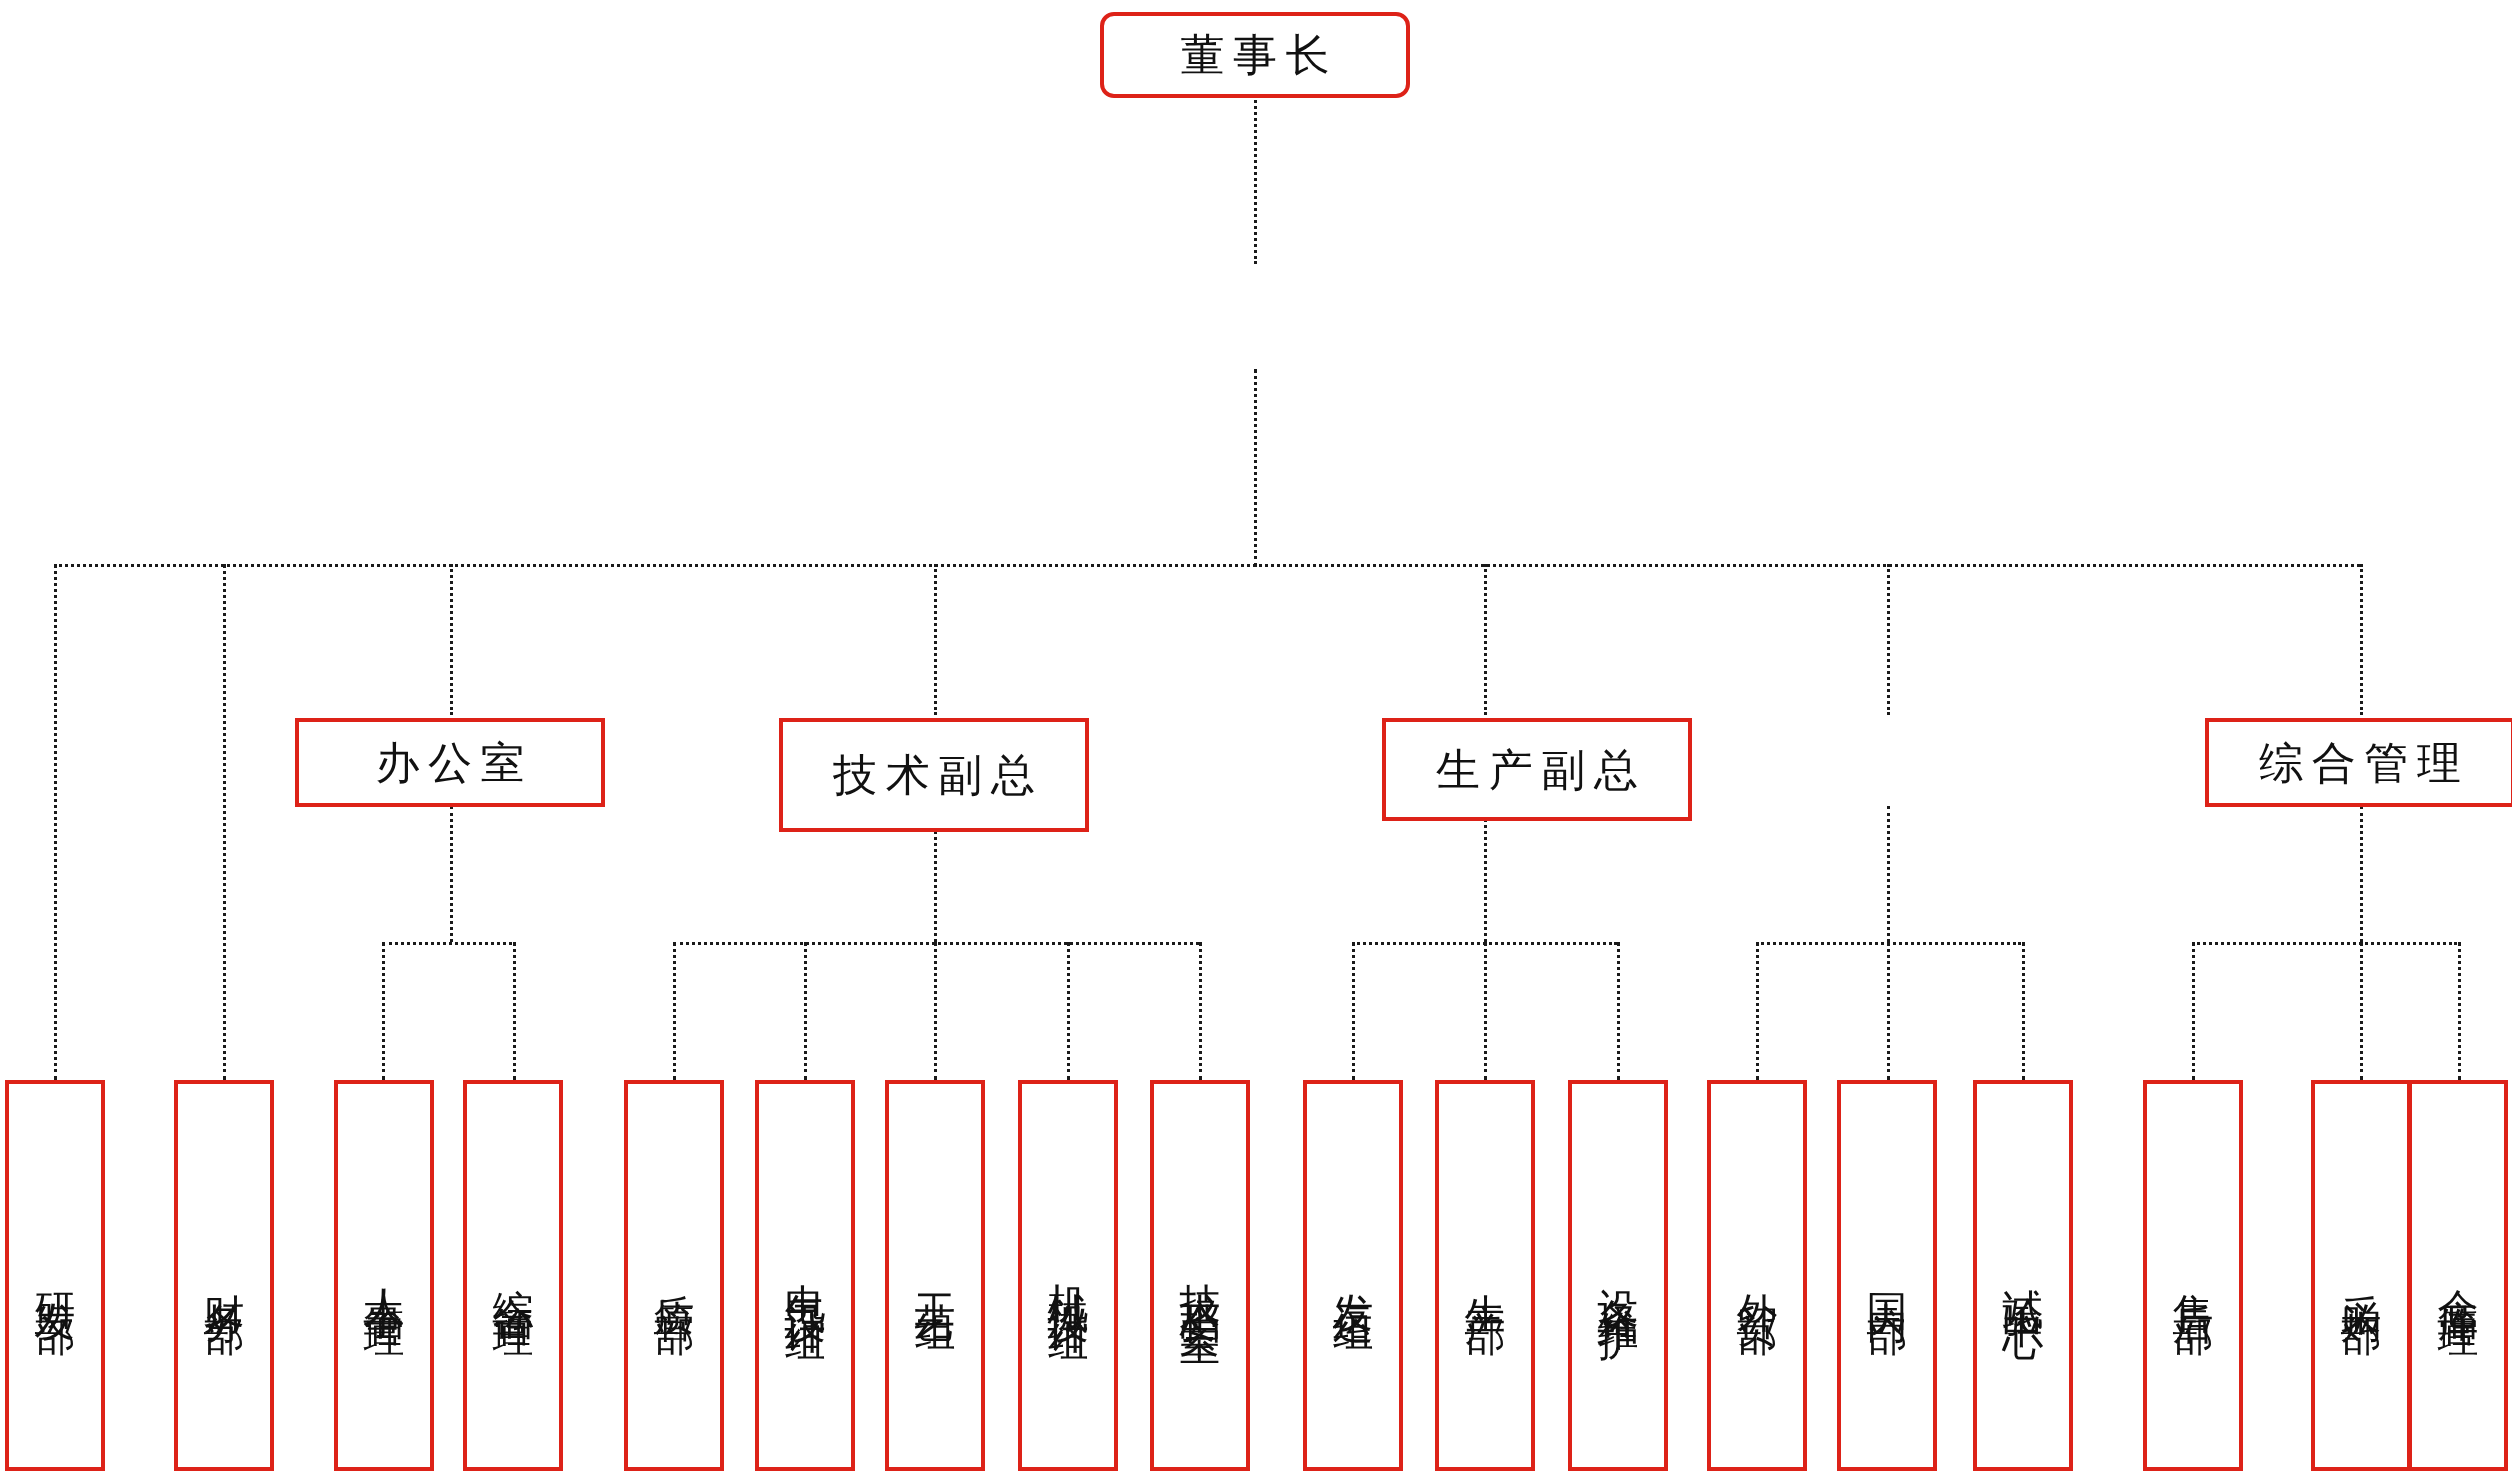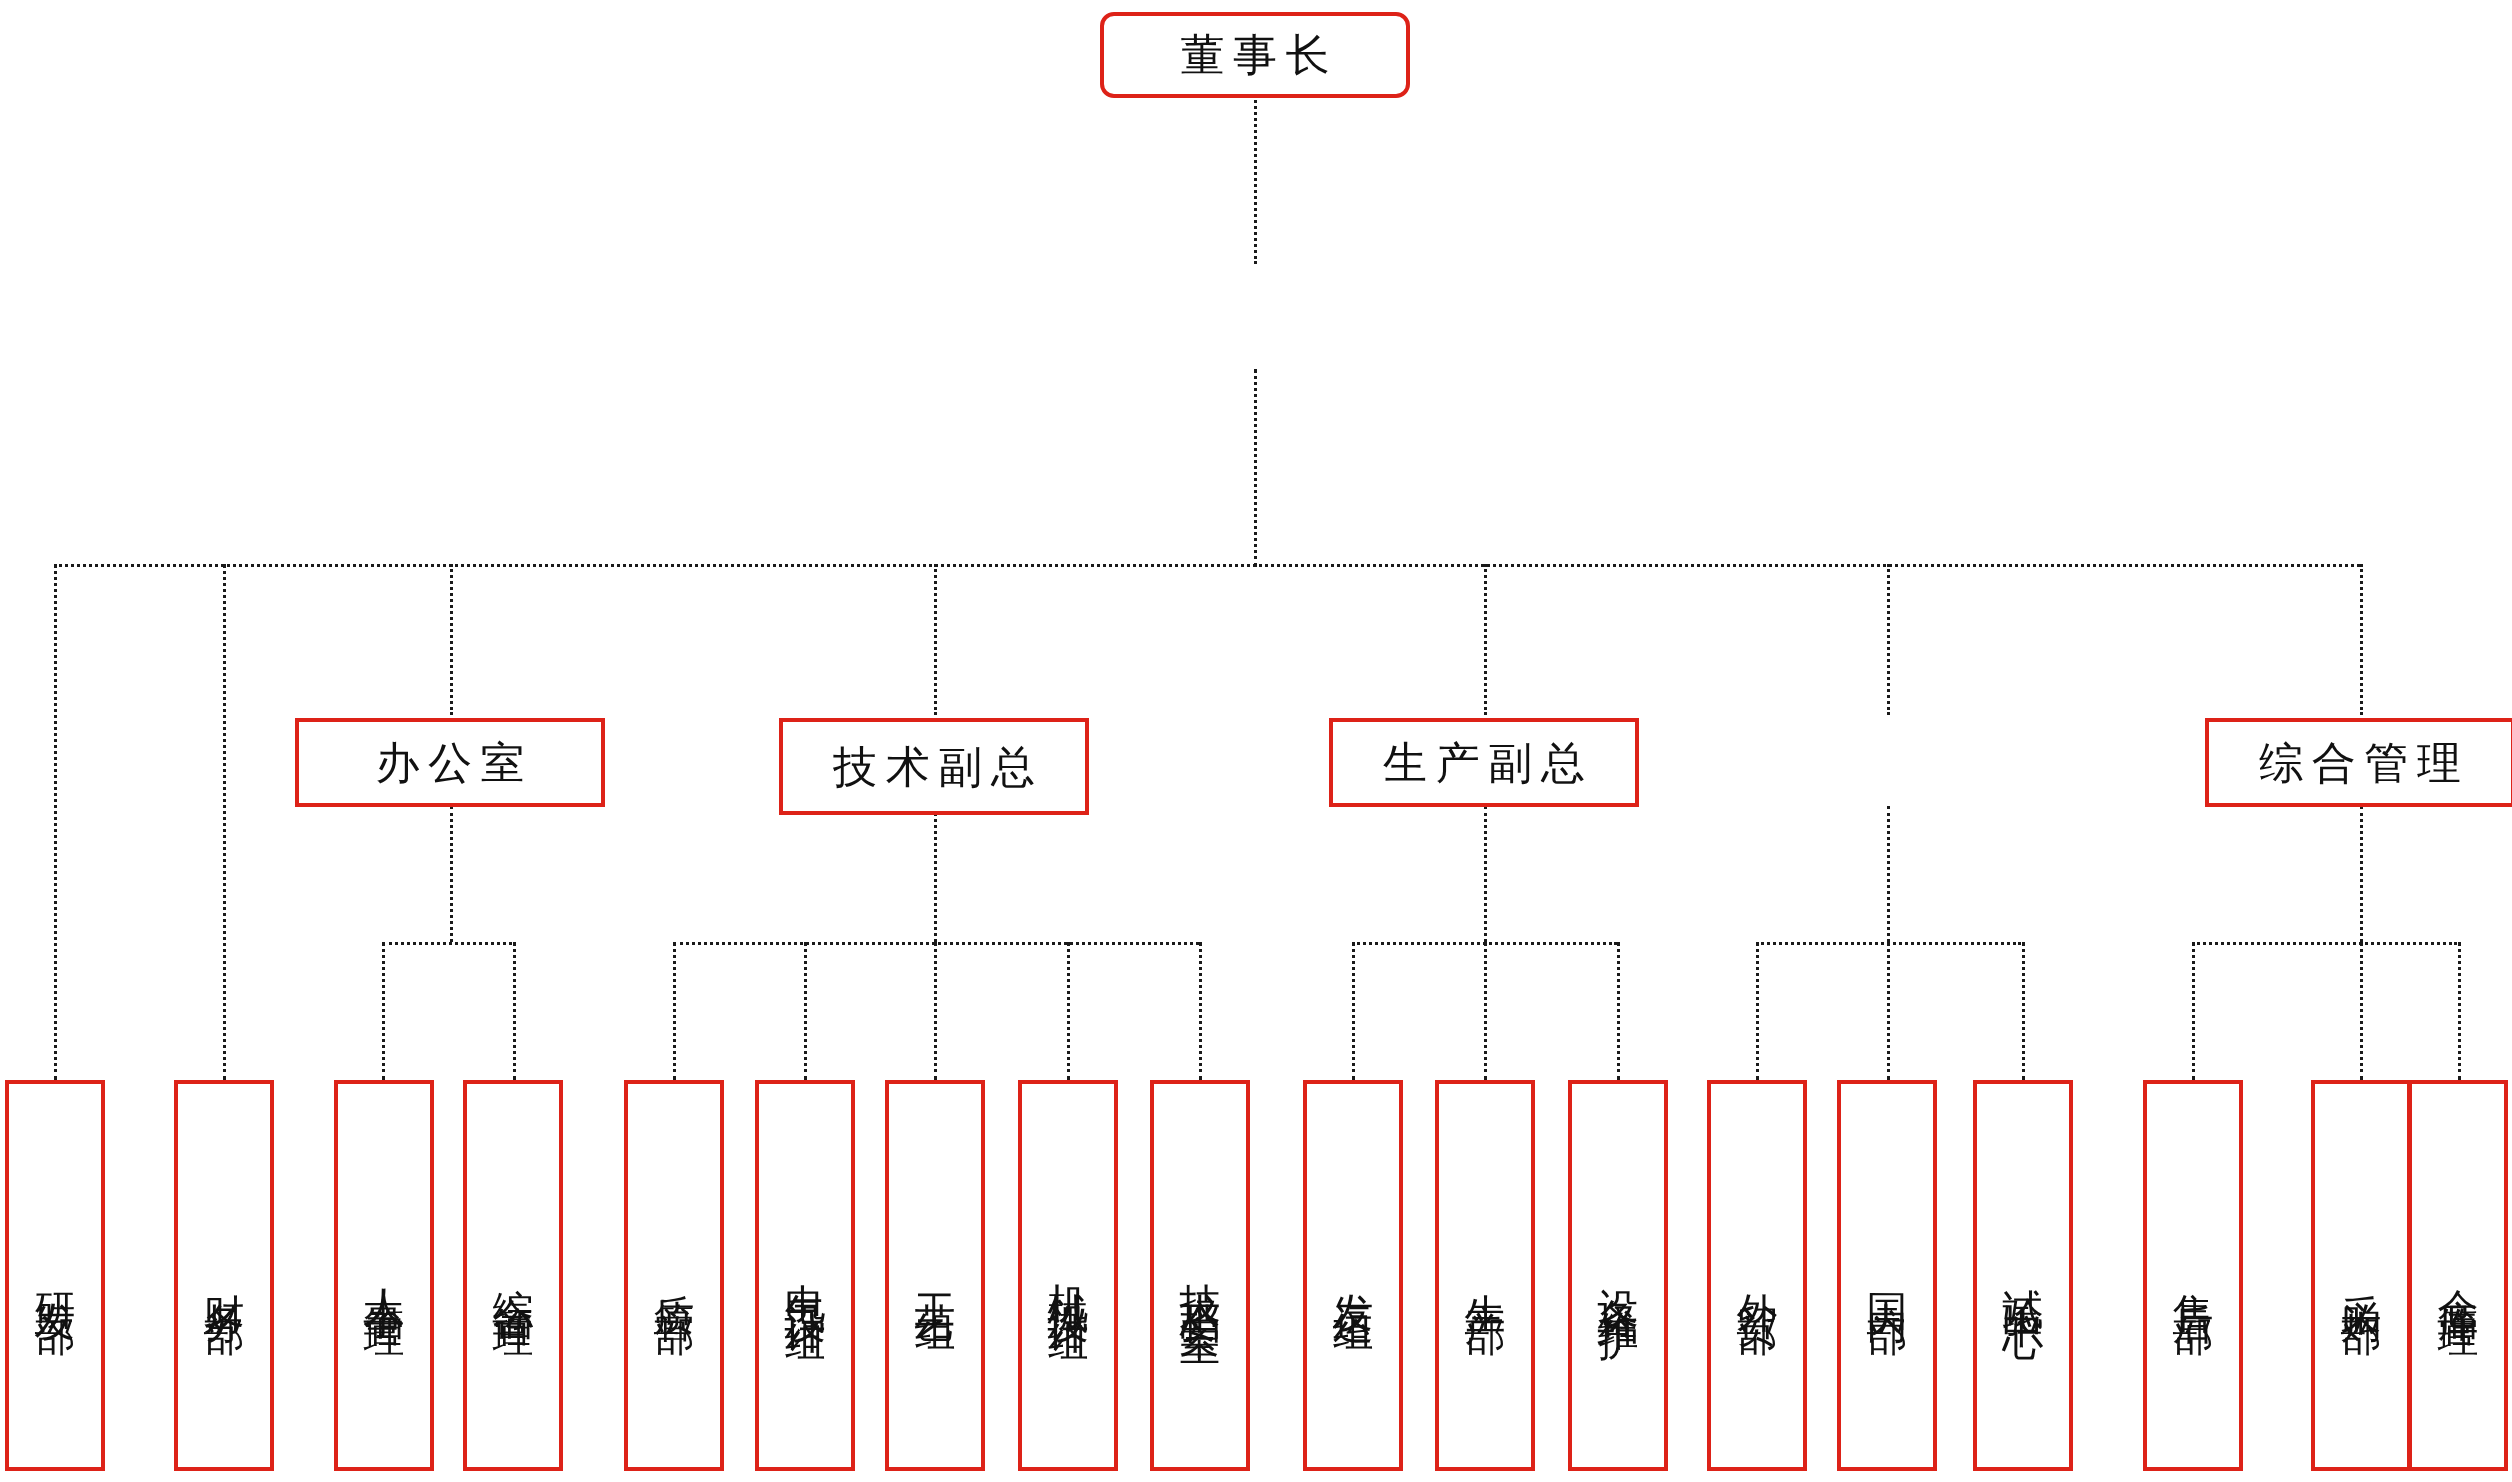--- a/index.html
+++ b/index.html
@@ -124,25 +124,25 @@
 
   <div class="node horiz level-top" style="left:1100px; top:12.3px; width:310px; height:86px;">
     <span class="node-label">董事长</span>
   </div>
 
 
   <div class="node horiz" style="left:295px; top:718px; width:310px; height:89px;">
     <span class="node-label">办公室</span>
   </div>
 
-  <div class="node horiz" style="left:779px; top:718px; width:310px; height:97px;">
+  <div class="node horiz" style="left:779px; top:718px; width:310px; height:114px;">
     <span class="node-label">技术副总</span>
   </div>
 
-  <div class="node horiz" style="left:1329px; top:718px; width:310px; height:89px;">
+  <div class="node horiz" style="left:1382px; top:718px; width:310px; height:103px;">
     <span class="node-label">生产副总</span>
   </div>
 
 
   <div class="node horiz" style="left:2205px; top:718px; width:310px; height:89px;">
     <span class="node-label">综合管理</span>
   </div>
 
   <div class="node vert" style="left:4.9px; top:1080px; width:100px; height:391px;">
     <span class="node-label">研发部</span>

